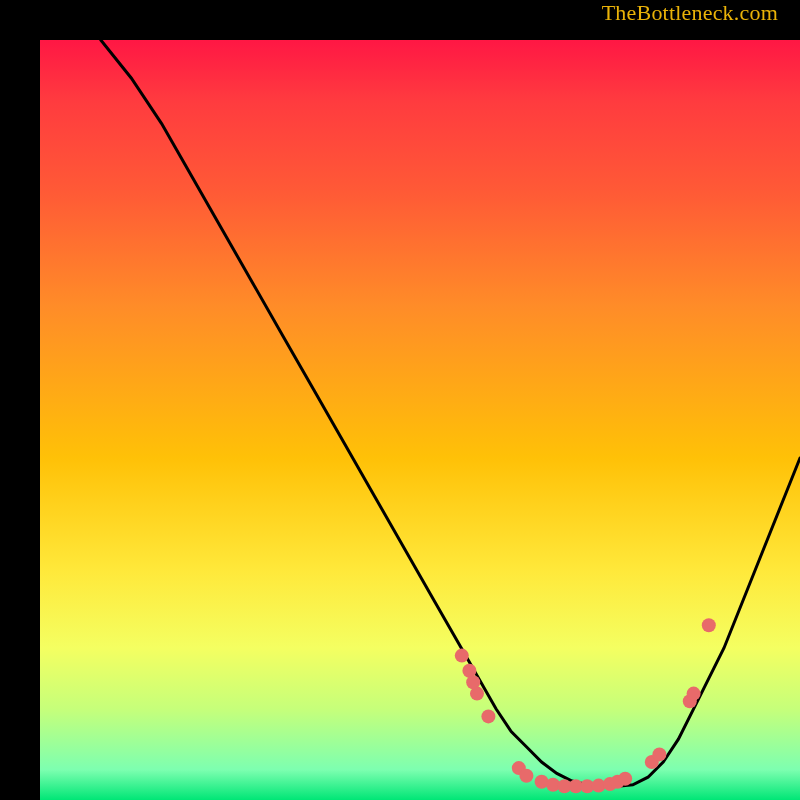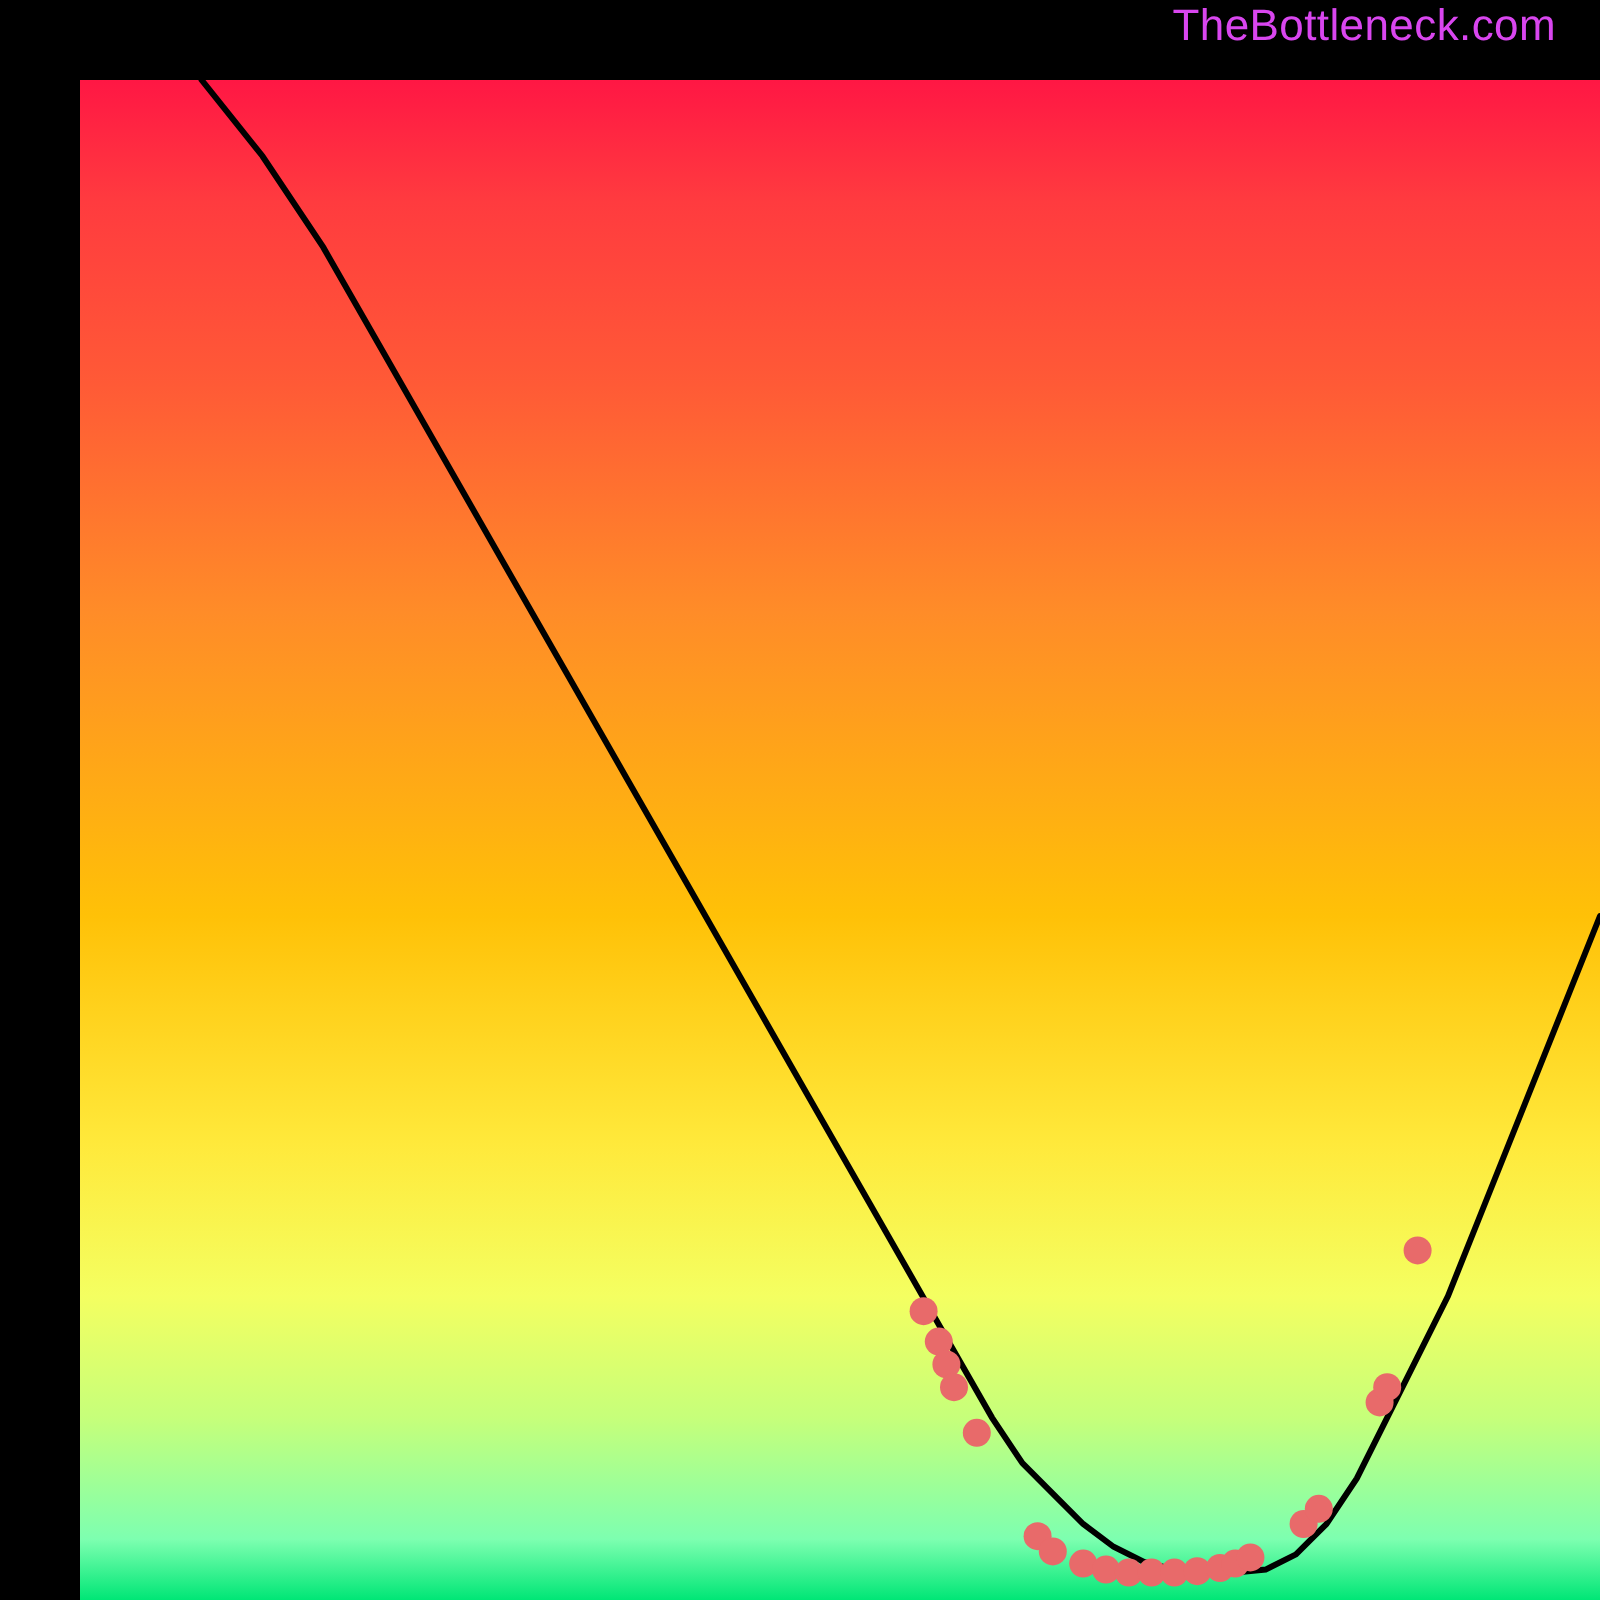--- a/index.html
+++ b/index.html
@@ -45,25 +45,25 @@
       #f4ff61 80%,
       #c6ff7a 88%,
       #7dffb0 96%,
       #00e676 100%
     );
   }
   .watermark {
     position: absolute;
     top: 0px;
     right: 22px;
-    color: #d946ef;
+    color: #eab308;
     font-size: 22px;
     font-weight: 500;
     letter-spacing: 0.2px;
-    font-family: Liberation Sans, sans-serif;
+    font-family: Liberation Serif, serif;
   }
   svg.curve {
     position: absolute;
     left: 0;
     top: 0;
     width: 760px;
     height: 760px;
     overflow: visible;
   }
 </style>

